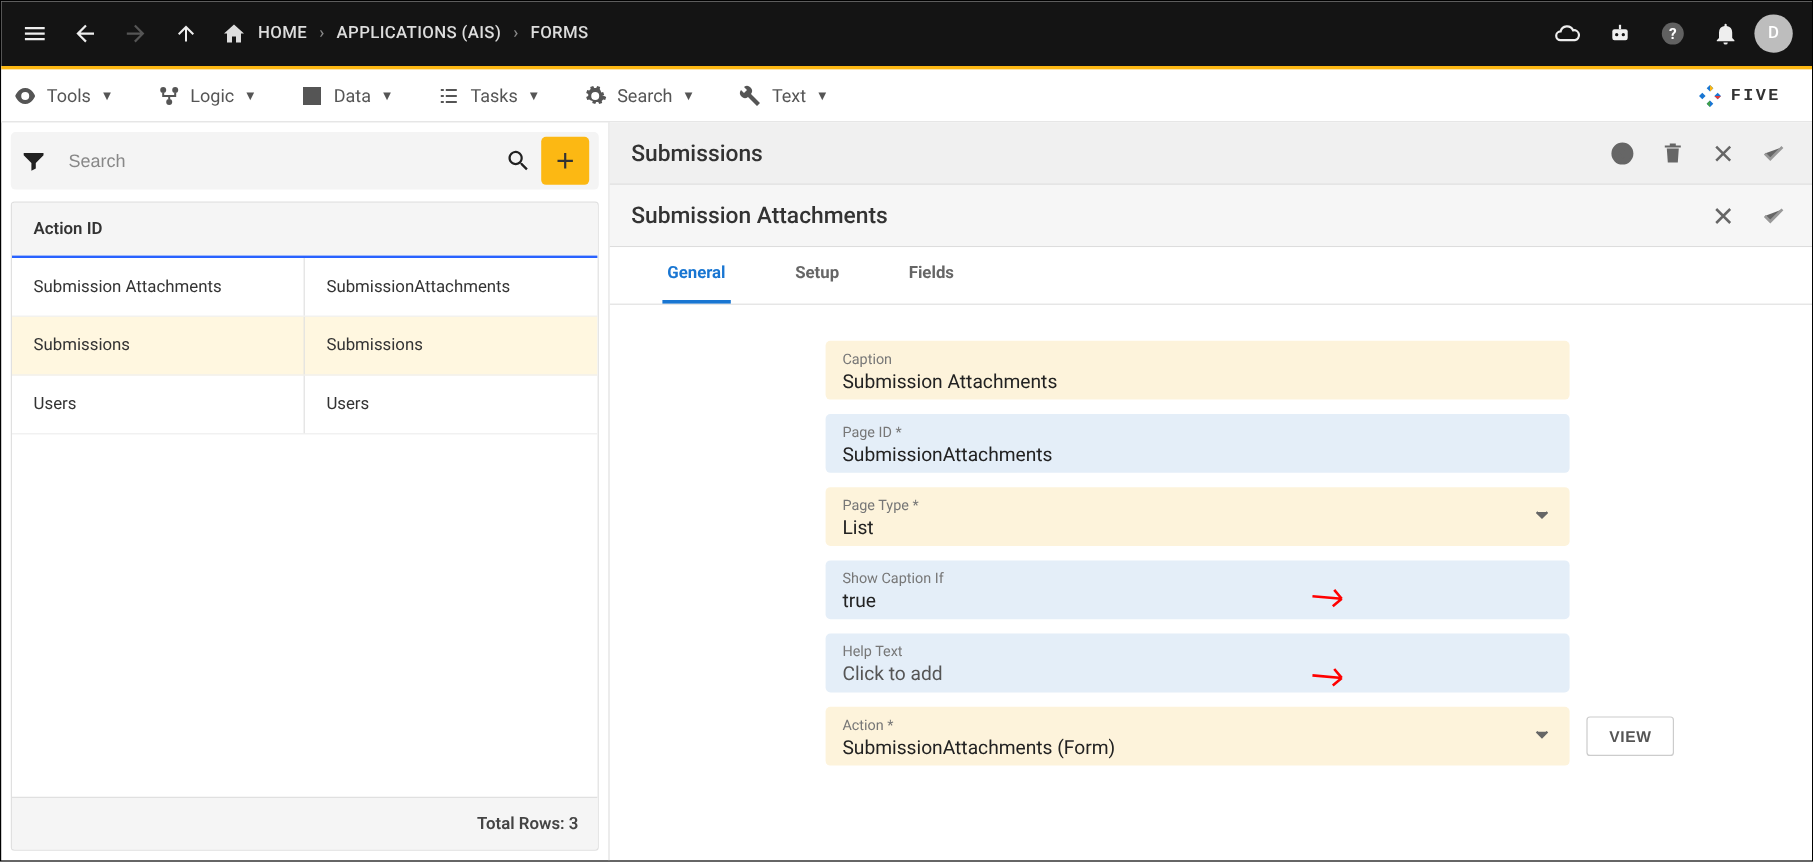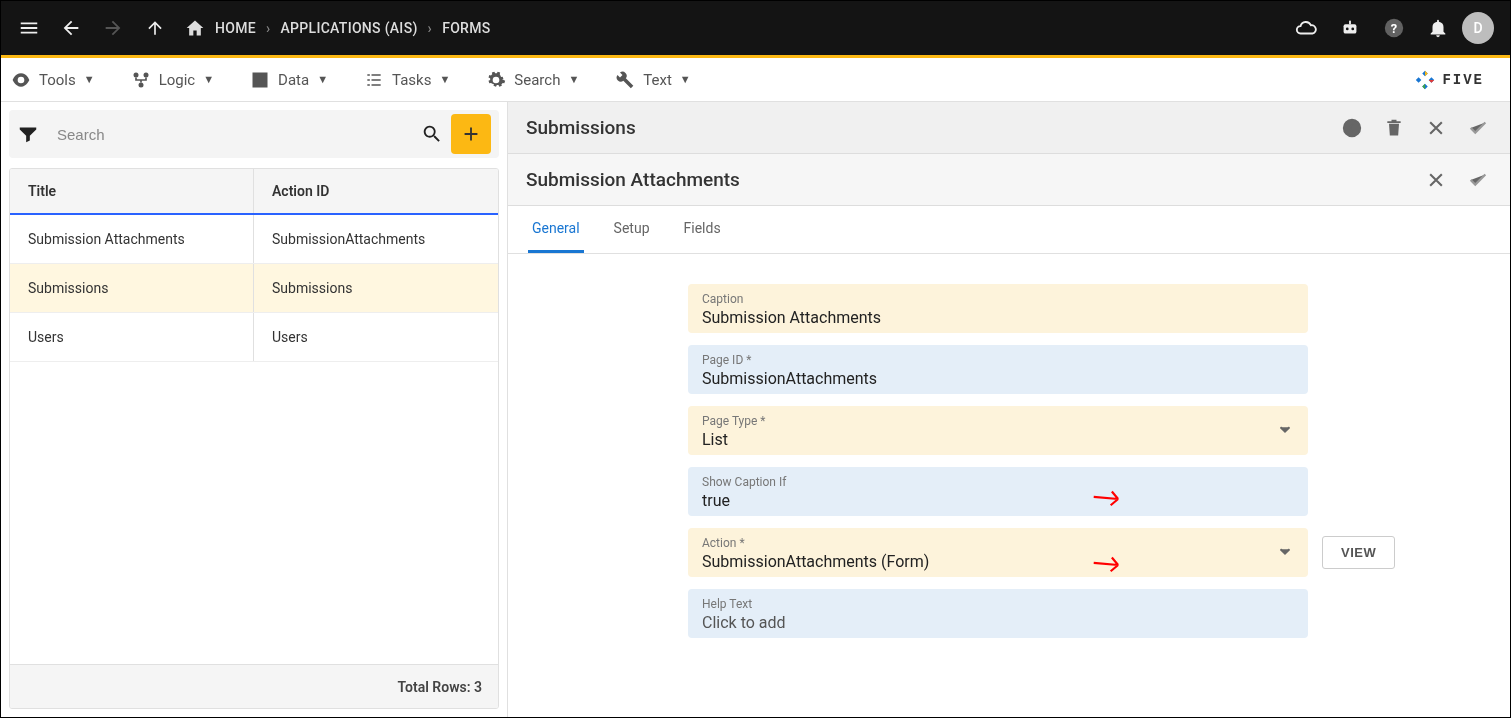--- a/index.html
+++ b/index.html
@@ -46,21 +46,21 @@
   .table-footer { height: 44px; background: #f5f5f5; border-top: 1px solid #e0e0e0; display: flex; align-items: center; justify-content: flex-end; padding: 0 16px; font-weight: 600; color: #444; }
   
   
   .right-panel { flex: 1; border-left: 1px solid #e0e0e0; display: flex; flex-direction: column; overflow: hidden; }
   .panel-header { height: 52px; background: #f0f0f0; display: flex; align-items: center; padding: 0 18px; border-bottom: 1px solid #ddd; }
   .panel-header h2 { font-size: 19px; font-weight: 500; color: #333; }
   .panel-header .actions { margin-left: auto; display: flex; gap: 14px; color: #666; }
   .panel-header .actions .ico { cursor: pointer; width: 28px; height: 28px; display: flex; align-items: center; justify-content: center; }
   
   .tabs { display: flex; gap: 26px; padding: 0 20px; border-bottom: 1px solid #e0e0e0; background: #fff; }
-  .tab { padding: 14px 4px; font-size: 14px; font-weight: 400; color: #666; cursor: pointer; border-bottom: 3px solid transparent; }
+  .tab { padding: 14px 4px; font-size: 14px; font-weight: 700; color: #666; cursor: pointer; border-bottom: 3px solid transparent; margin-left: 24px; }
   .tab.active { color: #1976d2; border-bottom-color: #1976d2; }
   
   .form-area { flex: 1; overflow: auto; padding: 30px 0 20px 180px; }
   .field-row { display: flex; align-items: center; margin-bottom: 12px; }
   .field { width: 620px; border-radius: 4px; padding: 8px 14px 6px 14px; position: relative; }
   .field.orange { background: #fdf3db; }
   .field.blue { background: #e4eef8; }
   .field .lbl { font-size: 12px; color: #777; margin-bottom: 2px; display: block; }
   .field .val { font-size: 16px; color: #222; }
   .field .val.placeholder { color: #555; }
@@ -206,21 +206,20 @@
           <path d="M15.5 14h-.8l-.3-.3a6.5 6.5 0 10-.7.7l.3.3v.8l5 5 1.5-1.5zm-6 0a4.5 4.5 0 110-9 4.5 4.5 0 010 9z"></path>
         </svg>
       <div class="add-btn">
           <svg width="22" height="22" viewBox="0 0 24 24" fill="#333">
             <path d="M11 5h2v14h-2zM5 11h14v2H5z"></path>
           </svg>
         </div>
     </div>
     <div class="table-container">
       <div class="table-header">
-        <div class="th col1">Title</div>
         <div class="th col2">Action ID</div>
       </div>
       <div class="table-body">
         <div class="tr">
           <div class="td col1">Submission Attachments</div>
           <div class="td col2">SubmissionAttachments</div>
         </div>
         <div class="tr selected">
           <div class="td col1">Submissions</div>
           <div class="td col2">Submissions</div>
@@ -306,35 +305,35 @@
               </svg></span>
         </div>
       </div>
       <div class="field-row">
         <div class="field blue">
           <span class="lbl">Show Caption If</span>
           <div class="val">true</div>
         </div>
       </div>
       <div class="field-row">
+        <div class="field blue">
+          <span class="lbl">Help Text</span>
+          <div class="val placeholder">Click to add</div>
+        </div>
+      </div>
+      <div class="field-row">
         <div class="field orange">
           <span class="lbl">Action *</span>
           <div class="val">SubmissionAttachments (Form)</div>
           <span class="chev-dn"><svg width="18" height="18" viewBox="0 0 24 24" fill="none" stroke="#666" stroke-width="2.5">
                 <path d="M6 9l6 6 6-6"></path>
               </svg></span>
         </div>
         <button class="view-btn">VIEW</button>
       </div>
-      <div class="field-row">
-        <div class="field blue">
-          <span class="lbl">Help Text</span>
-          <div class="val placeholder">Click to add</div>
-        </div>
-      </div>
 
       <div class="arrow-annot" style="left:583px; top:230px;">
         <svg width="26" height="26" viewBox="0 0 24 24" fill="none" stroke="#ff0000" stroke-width="2">
             <path d="M4 20L20 4M20 4h-9M20 4v9"></path>
           </svg>
       </div>
       <div class="arrow-annot" style="left:583px; top:296px;">
         <svg width="26" height="26" viewBox="0 0 24 24" fill="none" stroke="#ff0000" stroke-width="2">
             <path d="M4 20L20 4M20 4h-9M20 4v9"></path>
           </svg>

